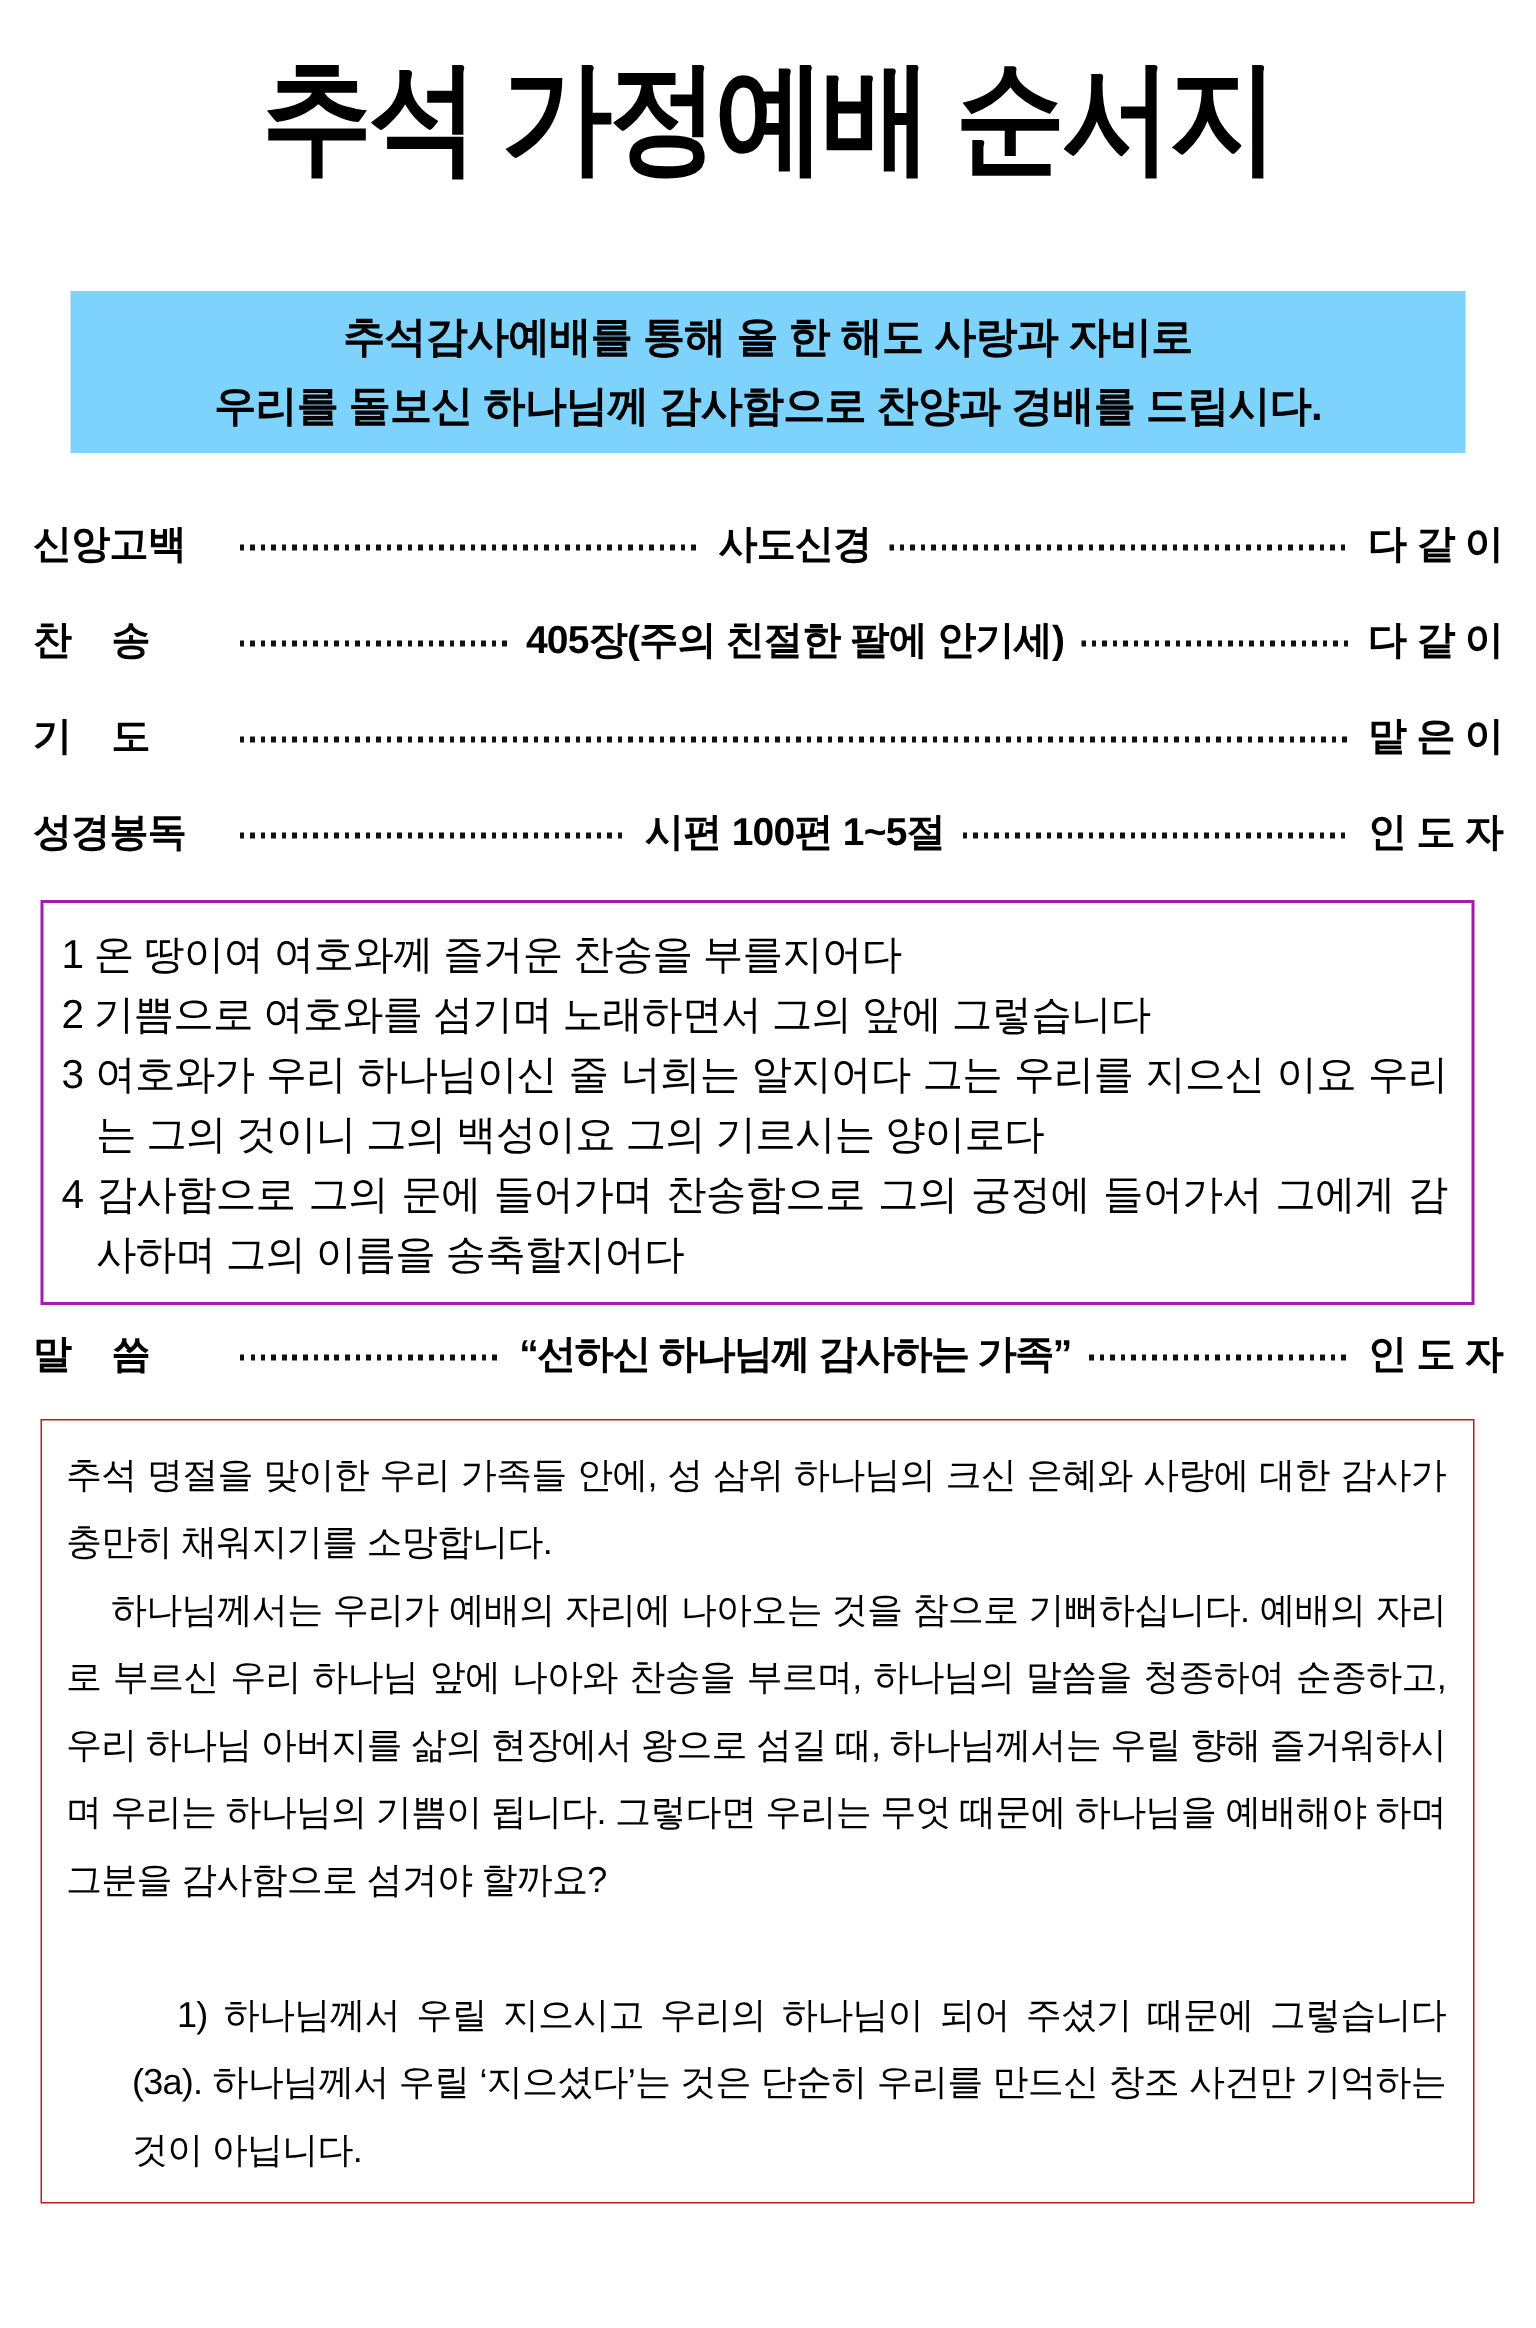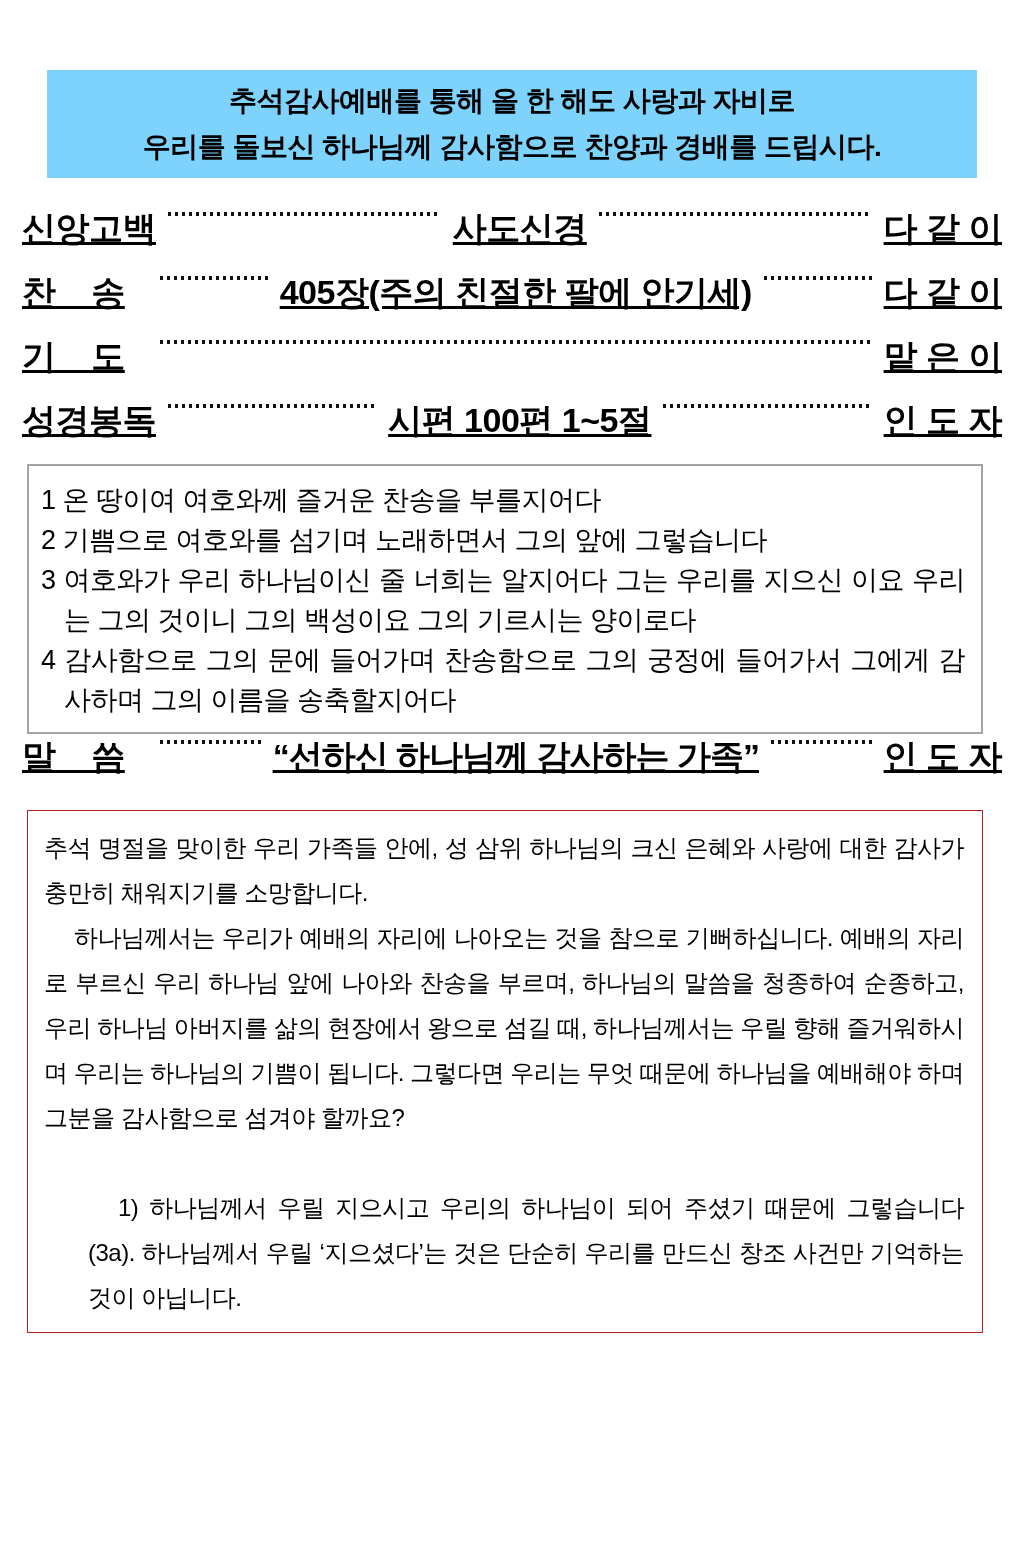--- a/index.html
+++ b/index.html
@@ -27,40 +27,39 @@
     background:#7dd3fc;
     text-align:center;
     font-size:28px; line-height:46px; font-weight:700;
     padding:8px 0;
     letter-spacing:-0.5px;
   }
 
   
   .order { margin:28px 22px 0 22px; }
   .order-row {
-    display:flex; align-items:flex-start;
+    display:flex; align-items:center;
     height:64px;
-    font-size:34px; font-weight:700;
+    font-size:26px; font-weight:700;
     letter-spacing:-0.5px;
-    text-decoration:underline;
   }
   .order-label { white-space:pre; min-width:126px; }
   .leader {
     flex:1 1 auto; height:4px; margin:6px 12px 0 12px;
     background:repeating-linear-gradient(90deg,#111 0 3px,transparent 3px 7px);
   }
   .order-mid { white-space:pre; }
   .order-right { white-space:pre; }
   .sermon-title-text { font-weight:800; letter-spacing:-1px; }
 
   
   .scripture-box {
     box-sizing:border-box;
-    width:956px; margin:2px 0 0 27px;
-    border:2px solid #a3a3a3;
+    width:956px; margin:14px 0 0 27px;
+    border:2px solid #a21caf;
     padding:14px 16px 12px 12px;
     font-size:27px; line-height:40px;
     letter-spacing:-0.5px;
   }
   .verse {
     padding-left:23px; text-indent:-23px;
     text-align:justify;
   }
 
   
@@ -77,20 +76,23 @@
   }
   .sermon-box p { margin:0; text-align:justify; }
   .sermon-box p.indent { text-indent:30px; }
   .sermon-box p.gap-above { margin-top:45px;margin-left:44px; }
 </style>
 </head>
 <body>
 
 <div class="page">
 
+  <div class="title-wrap">
+    <span class="title">추석 가정예배 순서지</span>
+  </div>
 
   <div class="intro-box">
     <div>추석감사예배를 통해 올 한 해도 사랑과 자비로</div>
     <div>우리를 돌보신 하나님께 감사함으로 찬양과 경배를 드립시다.</div>
   </div>
 
   <div class="order">
 
     <div class="order-row">
       <span class="order-label">신앙고백</span>

